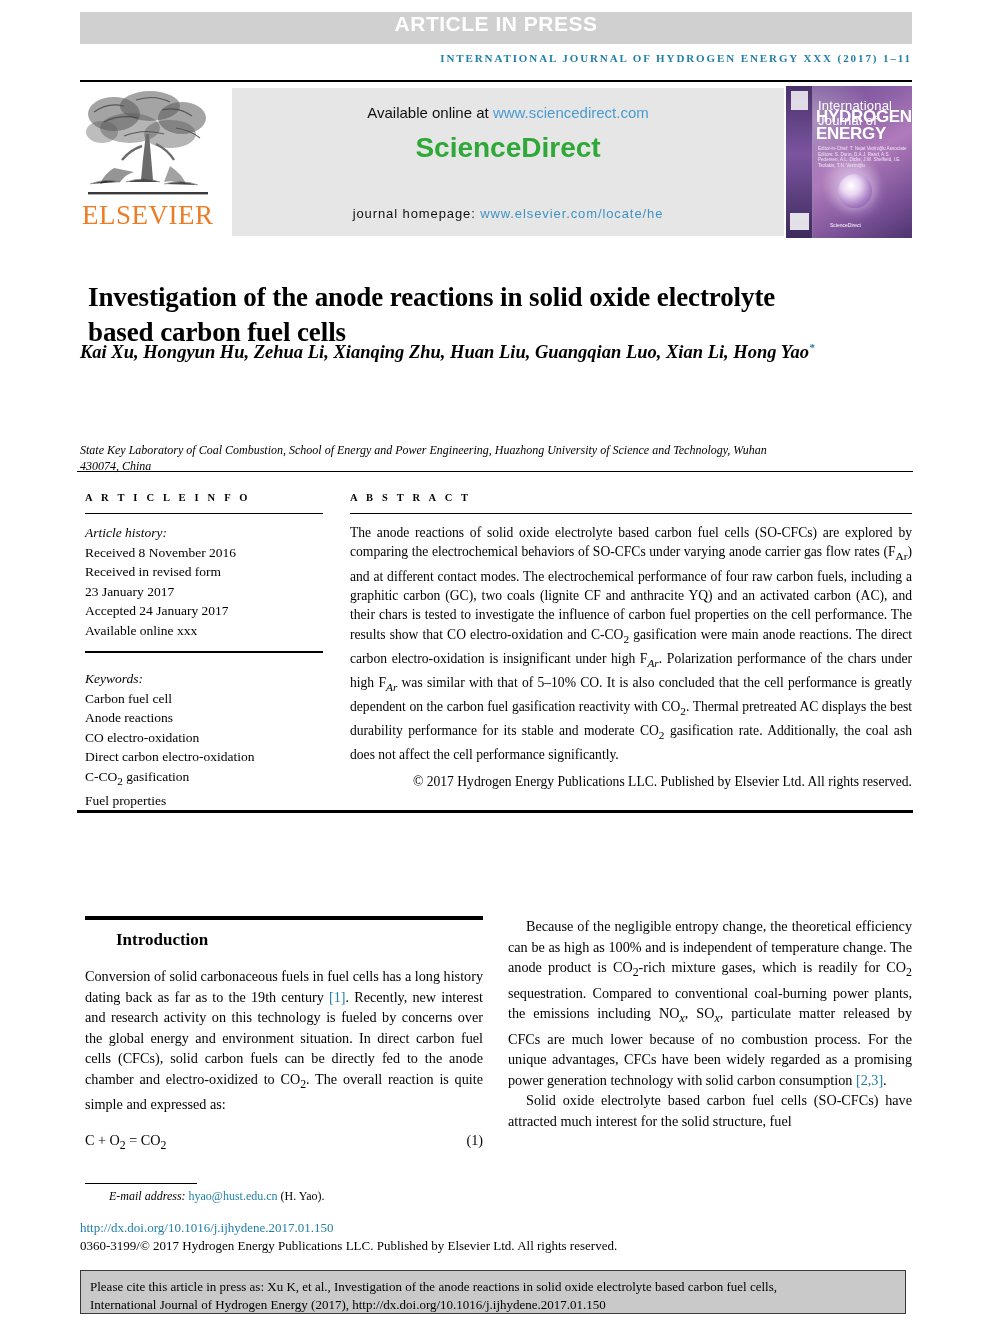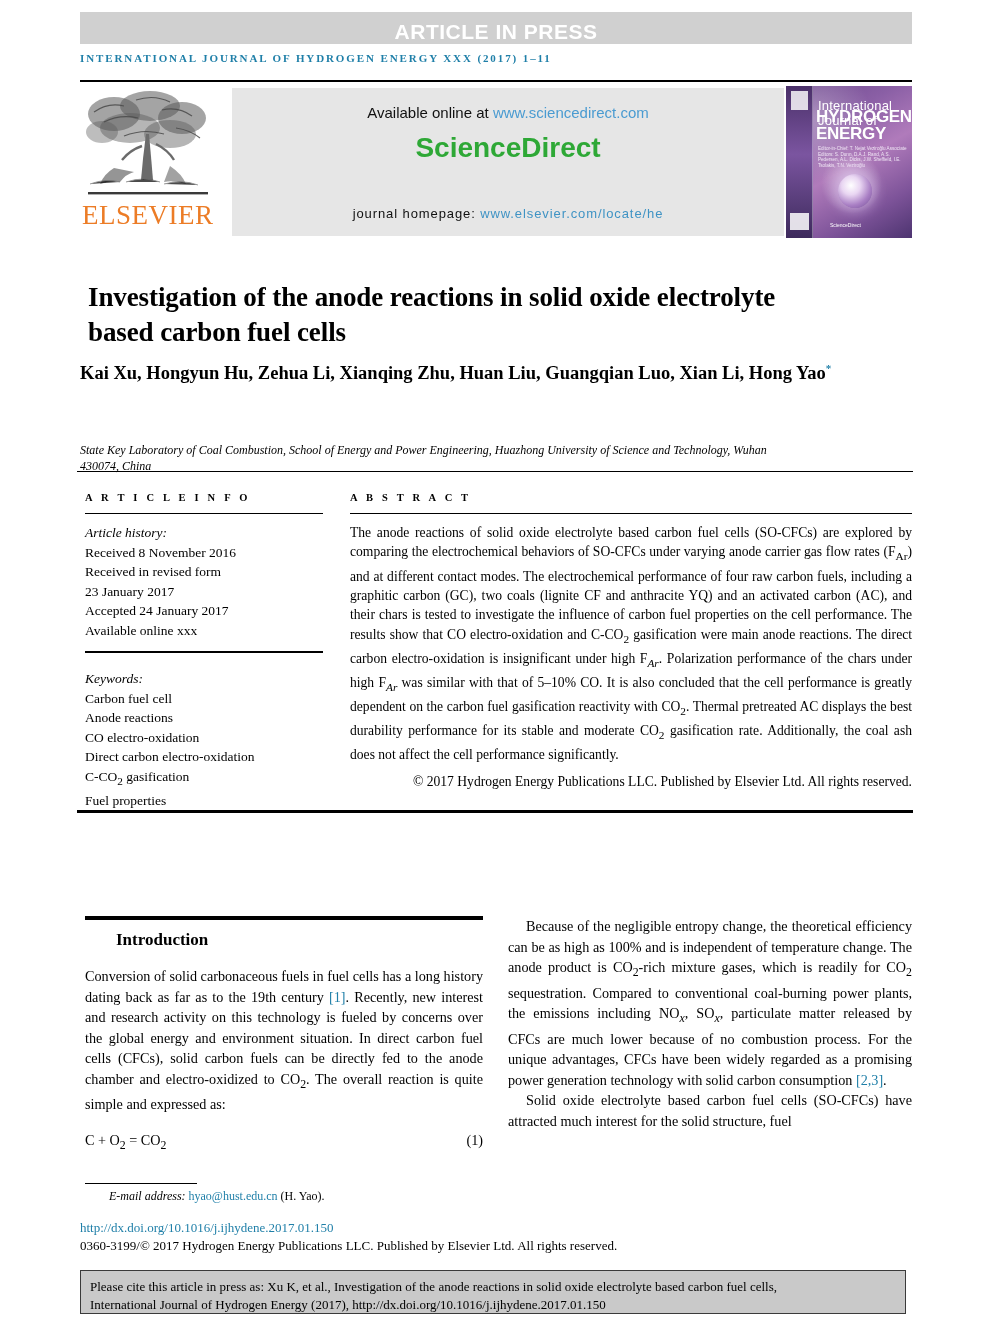--- a/index.html
+++ b/index.html
@@ -16,37 +16,37 @@
     overflow: hidden;
   }
 
   
   .aip-banner {
     position: absolute;
     left: 80px; top: 12px;
     width: 832px; height: 32px;
     background: #d0d0d0;
     display: flex;
-    align-items: flex-end;
+    align-items: flex-start;
     justify-content: center;
   }
   .aip-banner .txt {
     font-family: "Liberation Sans", sans-serif;
     font-weight: bold;
     font-size: 21px;
     letter-spacing: 0.5px;
     color: #ffffff;
   }
 
   
   .runhead {
     position: absolute;
     left: 80px; top: 52px;
     width: 832px;
-    text-align: left;
+    text-align: right;
     font-family: "Liberation Serif", serif;
     font-weight: bold;
     font-size: 11px;
     letter-spacing: 1.9px;
     color: #1f7fa8;
   }
 
   
   .hdr-rule {
     position: absolute;
@@ -183,26 +183,27 @@
     font-weight: bold;
     font-size: 27px;
     line-height: 35px;
     letter-spacing: -0.1px;
     color: #000;
   }
 
   
   .authors {
     position: absolute;
-    left: 80px; top: 355px;
+    left: 80px; top: 338px;
     width: 790px;
     font-family: "Liberation Serif", serif;
+    font-style: italic;
     font-weight: bold;
     font-size: 18.5px;
-    line-height: 26px;
+    line-height: 19px;
   }
   .authors sup {
     font-size: 11px;
     color: #1f7fa8;
     vertical-align: super;
   }
   .affil {
     position: absolute;
     left: 80px; top: 414px;
     width: 700px;

